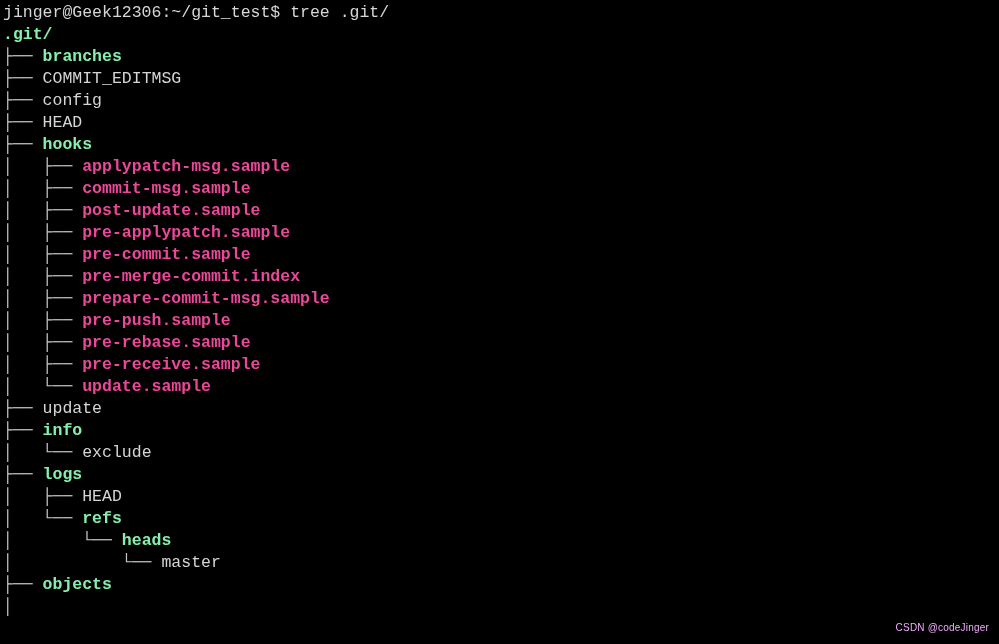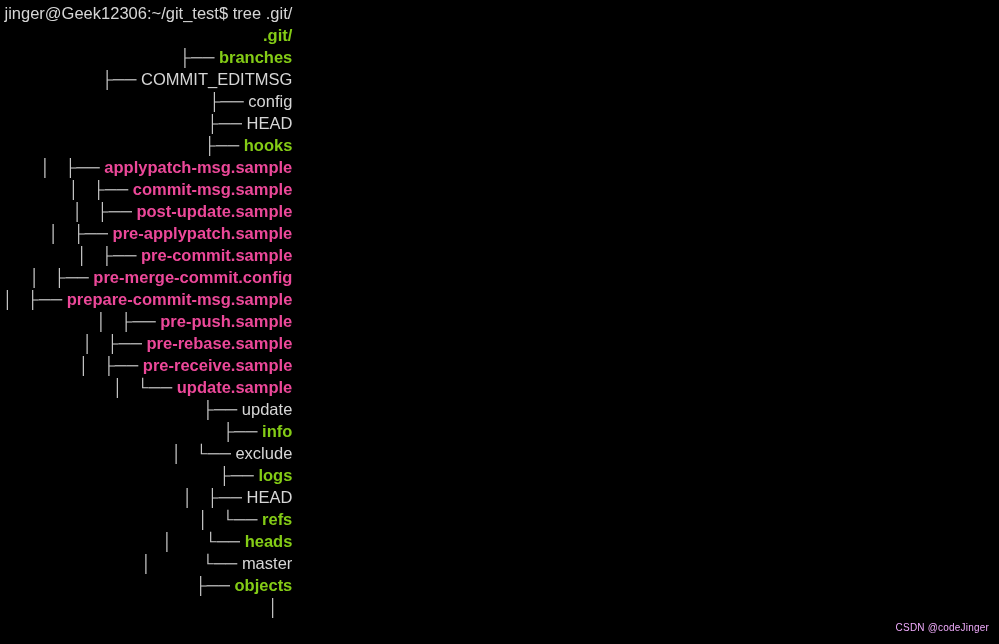--- a/index.html
+++ b/index.html
@@ -21,39 +21,38 @@
     left: 0;
     width: 999px;
     height: 644px;
     background: #000000;
     padding: 0;
     box-sizing: border-box;
     overflow: hidden;
   }
 
   .term-line {
-    font-family: Liberation Sans, sans-serif;
+    font-family: Liberation Mono, monospace;
     font-size: 16.5px;
     line-height: 22px;
     height: 22px;
     white-space: pre;
     letter-spacing: 0px;
     display: block;
-    text-align: right;
   }
 
   
   #lines {
     position: absolute;
     top: 2px;
     left: 3px;
   }
 
   .c-default { color: #d6d6d6; }
-  .c-dir     { color: #84cc16; font-weight: bold; }
+  .c-dir     { color: #86efac; font-weight: bold; }
   .c-exec    { color: #ec4899; font-weight: bold; }
   .c-branch  { color: #c8c8c8; font-weight: normal; }
 
   .watermark {
     position: absolute;
     right: 10px;
     bottom: 11px;
     color: #f0abfc;
     font-family: "Liberation Sans", "DejaVu Sans", sans-serif;
     font-size: 10px;
@@ -71,21 +70,21 @@
       <div class="term-line"><span class="c-branch">├── </span><span class="c-dir">branches</span></div>
       <div class="term-line"><span class="c-branch">├── </span><span class="c-default">COMMIT_EDITMSG</span></div>
       <div class="term-line"><span class="c-branch">├── </span><span class="c-default">config</span></div>
       <div class="term-line"><span class="c-branch">├── </span><span class="c-default">HEAD</span></div>
       <div class="term-line"><span class="c-branch">├── </span><span class="c-dir">hooks</span></div>
       <div class="term-line"><span class="c-branch">│   ├── </span><span class="c-exec">applypatch-msg.sample</span></div>
       <div class="term-line"><span class="c-branch">│   ├── </span><span class="c-exec">commit-msg.sample</span></div>
       <div class="term-line"><span class="c-branch">│   ├── </span><span class="c-exec">post-update.sample</span></div>
       <div class="term-line"><span class="c-branch">│   ├── </span><span class="c-exec">pre-applypatch.sample</span></div>
       <div class="term-line"><span class="c-branch">│   ├── </span><span class="c-exec">pre-commit.sample</span></div>
-      <div class="term-line"><span class="c-branch">│   ├── </span><span class="c-exec">pre-merge-commit.config</span></div>
+      <div class="term-line"><span class="c-branch">│   ├── </span><span class="c-exec">pre-merge-commit.index</span></div>
       <div class="term-line"><span class="c-branch">│   ├── </span><span class="c-exec">prepare-commit-msg.sample</span></div>
       <div class="term-line"><span class="c-branch">│   ├── </span><span class="c-exec">pre-push.sample</span></div>
       <div class="term-line"><span class="c-branch">│   ├── </span><span class="c-exec">pre-rebase.sample</span></div>
       <div class="term-line"><span class="c-branch">│   ├── </span><span class="c-exec">pre-receive.sample</span></div>
       <div class="term-line"><span class="c-branch">│   └── </span><span class="c-exec">update.sample</span></div>
       <div class="term-line"><span class="c-branch">├── </span><span class="c-default">update</span></div>
       <div class="term-line"><span class="c-branch">├── </span><span class="c-dir">info</span></div>
       <div class="term-line"><span class="c-branch">│   └── </span><span class="c-default">exclude</span></div>
       <div class="term-line"><span class="c-branch">├── </span><span class="c-dir">logs</span></div>
       <div class="term-line"><span class="c-branch">│   ├── </span><span class="c-default">HEAD</span></div>

